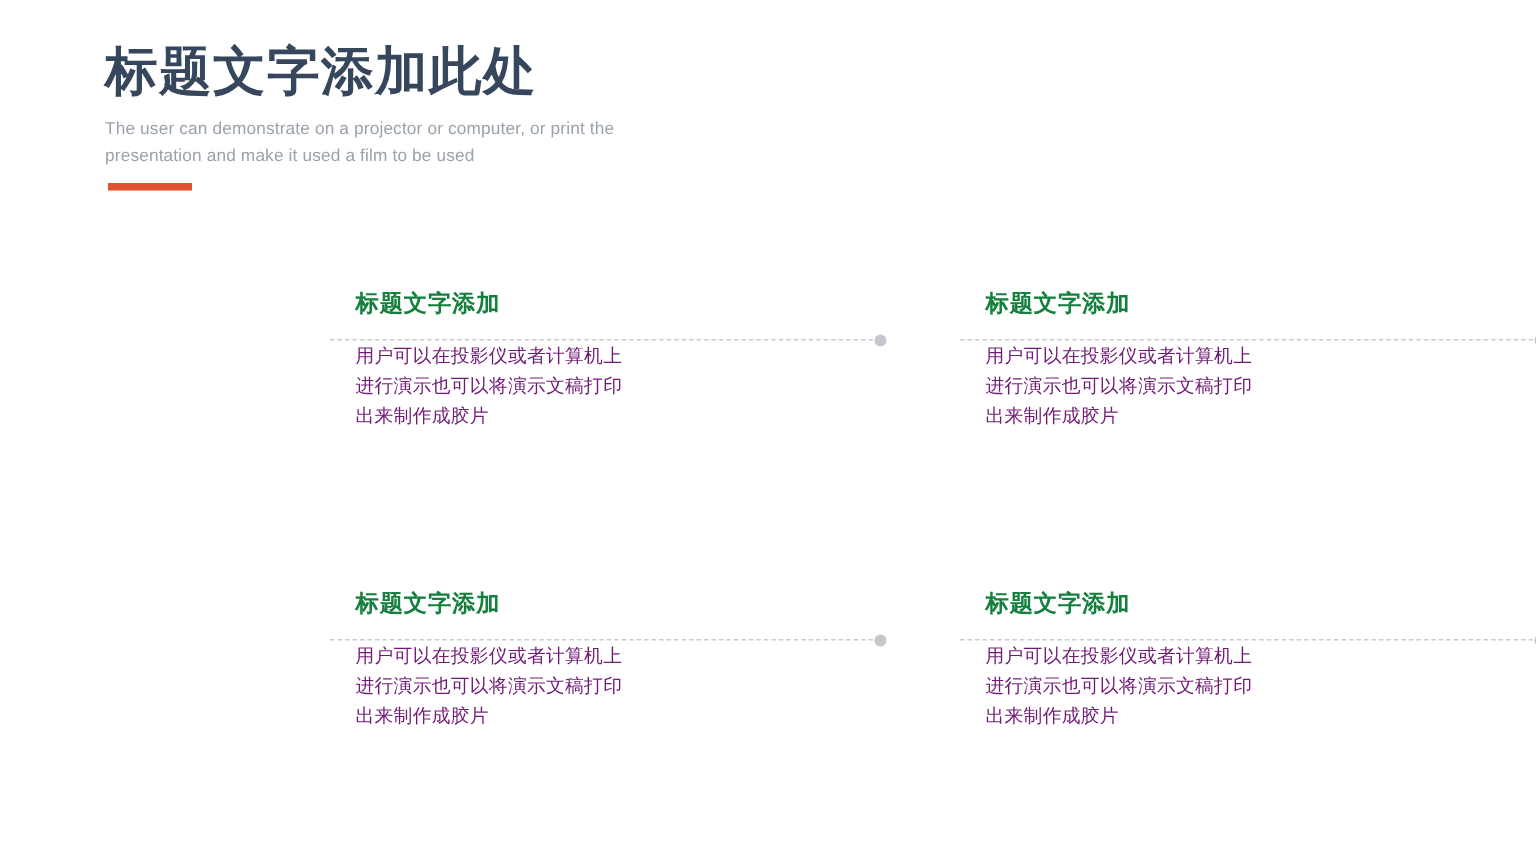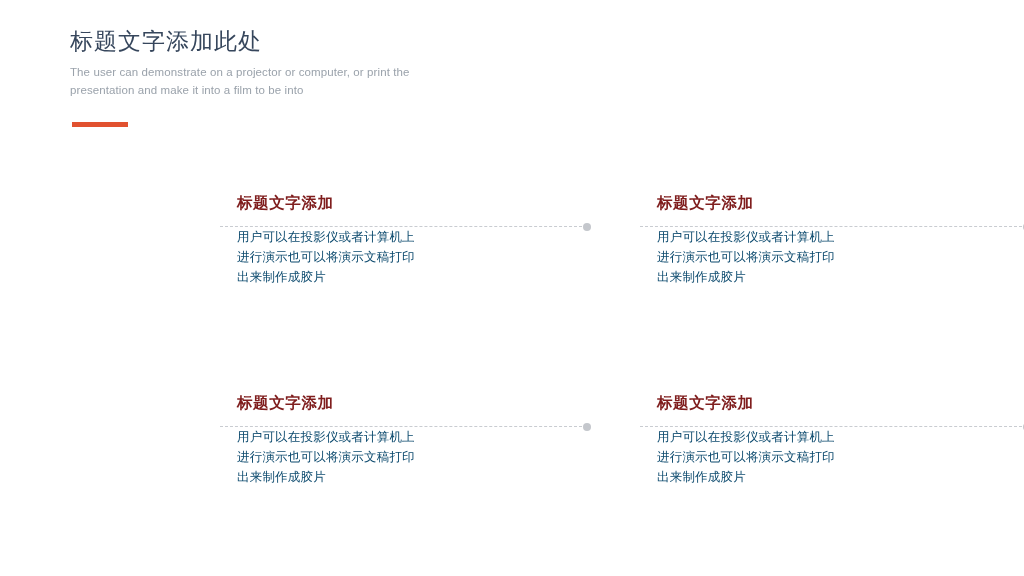--- a/index.html
+++ b/index.html
@@ -17,22 +17,22 @@
   }
 
   
   #header {
     position: absolute;
     left: 70px;
     top: 28px;
     width: 480px;
   }
   #page-title {
-    font-size: 23px;
-    font-weight: normal;
+    font-size: 35px;
+    font-weight: bold;
     color: #36465c;
     letter-spacing: 1px;
     line-height: 1.15;
     margin: 0 0 10px 0;
     white-space: nowrap;
   }
   #page-subtitle {
     font-size: 11.5px;
     color: #9aa2ab;
     line-height: 1.5;
@@ -125,41 +125,41 @@
   
   .stat-text {
     position: absolute;
     left: 142px;
     top: 18px;
     width: 240px;
   }
   .stat-title {
     font-size: 15.5px;
     font-weight: bold;
-    color: #7f1d1d;
+    color: #15803d;
     letter-spacing: .6px;
     line-height: 1.2;
     margin: 0 0 14px 0;
     white-space: nowrap;
   }
   .stat-desc {
     font-size: 12.5px;
-    color: #0c4a6e;
+    color: #701a75;
     line-height: 1.62;
     margin: 0;
     letter-spacing: .2px;
   }
   .stat-desc span { display: block; }
 </style>
 </head>
 <body>
 
 <div id="header">
   <h1 id="page-title">标题文字添加此处</h1>
-  <p id="page-subtitle"><span>The  user can demonstrate on a projector or computer, or print the</span> <span>presentation and make it into a film to be into</span></p>
+  <p id="page-subtitle"><span>The  user can demonstrate on a projector or computer, or print the</span> <span>presentation and make it used a film to be used</span></p>
 </div>
 <div id="accent-bar"></div>
 
 <div id="stats-grid">
 
   <div class="stat-item col-left row-top">
     <div class="connector" style="left:125px; width:367px;">
       <span class="dash"></span>
       <span class="end-dot"></span>
     </div>

